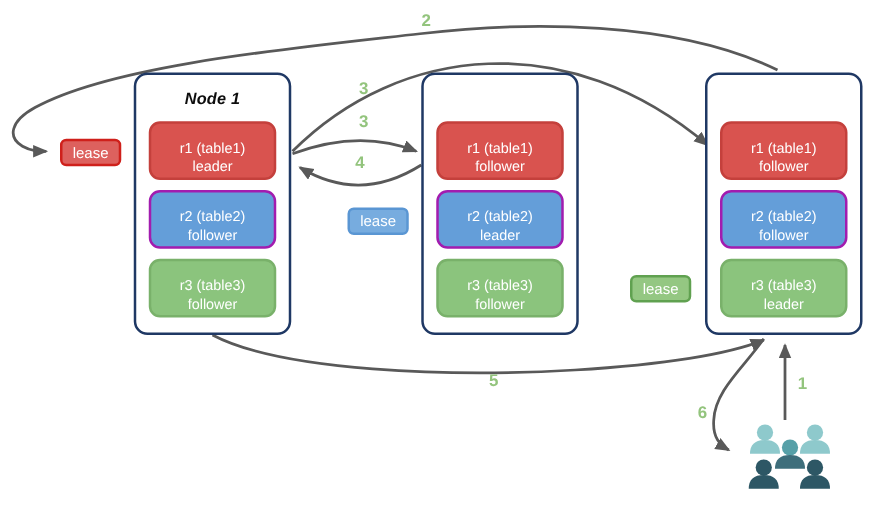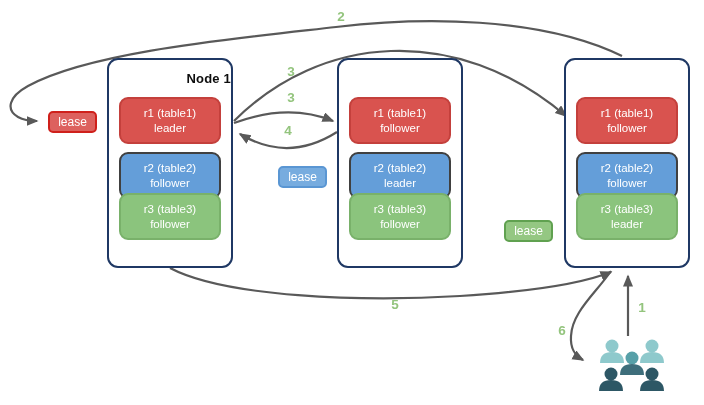--- a/index.html
+++ b/index.html
@@ -8,33 +8,33 @@
     font-family:"Liberation Sans",sans-serif;overflow:hidden;
   }
   .arrows{position:absolute;left:0;top:0;width:704px;height:405px;}
   .node{
     position:absolute;top:58px;width:126px;height:210px;
     border:2px solid #1f3864;border-radius:11px;background:#fff;
     box-sizing:border-box;
   }
   .node1{left:107px}.node2{left:337px}.node3{left:564px}
   .node-title{
-    text-align:right;font-weight:bold;font-size:13px;color:#0d0d0d;
-    margin-top:11px;letter-spacing:.2px;
+    text-align:center;font-weight:bold;font-size:13px;color:#0d0d0d;
+    margin-top:11px;letter-spacing:.2px;font-style:italic;
   }
   .replica{
     position:absolute;left:10px;width:102px;height:47px;border-radius:9px;
     color:#fff;font-size:11.5px;text-align:center;line-height:1.3;
-    display:flex;flex-direction:column;justify-content:center;
+    display:flex;flex-direction:column;justify-content:flex-end;
     box-sizing:border-box;
   }
   .replica.red{background:#d9534f;border:2px solid #c4403c}
-  .replica.blue{background:#649ed9;border:2px solid #404040}
+  .replica.blue{background:#649ed9;border:2px solid #a21caf}
   .replica.green{background:#8bc47d;border:2px solid #79b16a}
-  .slot1{top:37px}.slot2{top:92px}.slot3{top:133px}
+  .slot1{top:37px}.slot2{top:92px}.slot3{top:147px}
   .lease{
     position:absolute;width:49px;height:22px;border-radius:5px;color:#fff;
     font-size:12px;display:flex;align-items:center;justify-content:center;
     box-sizing:border-box;
   }
   .lease.red{left:48px;top:111px;background:#dd615e;border:2px solid #cf201b}
   .lease.blue{left:278px;top:166px;background:#77acdf;border:2px solid #5a96d3}
   .lease.green{left:504px;top:220px;background:#94c782;border:2px solid #60a150}
   .step{
     position:absolute;font-weight:bold;font-size:13.5px;color:#93c47d;

